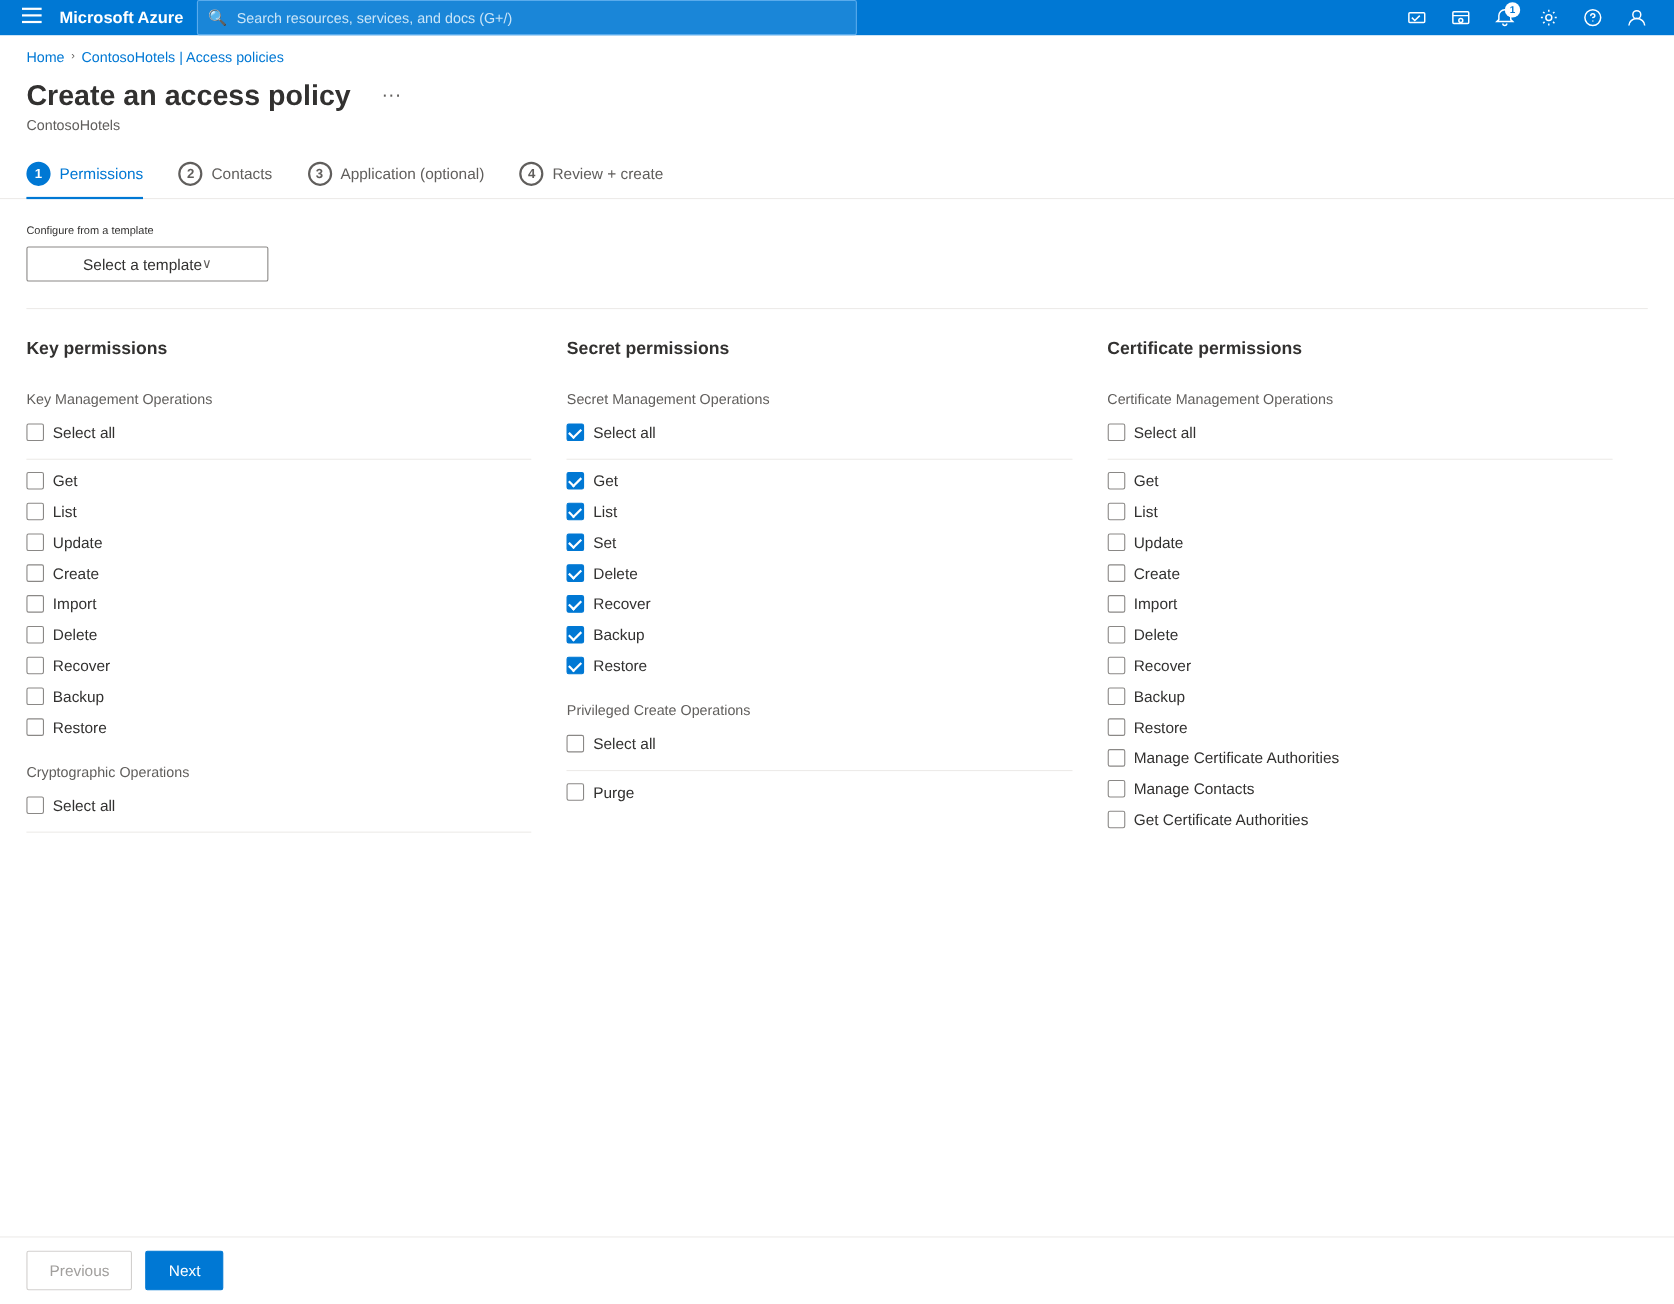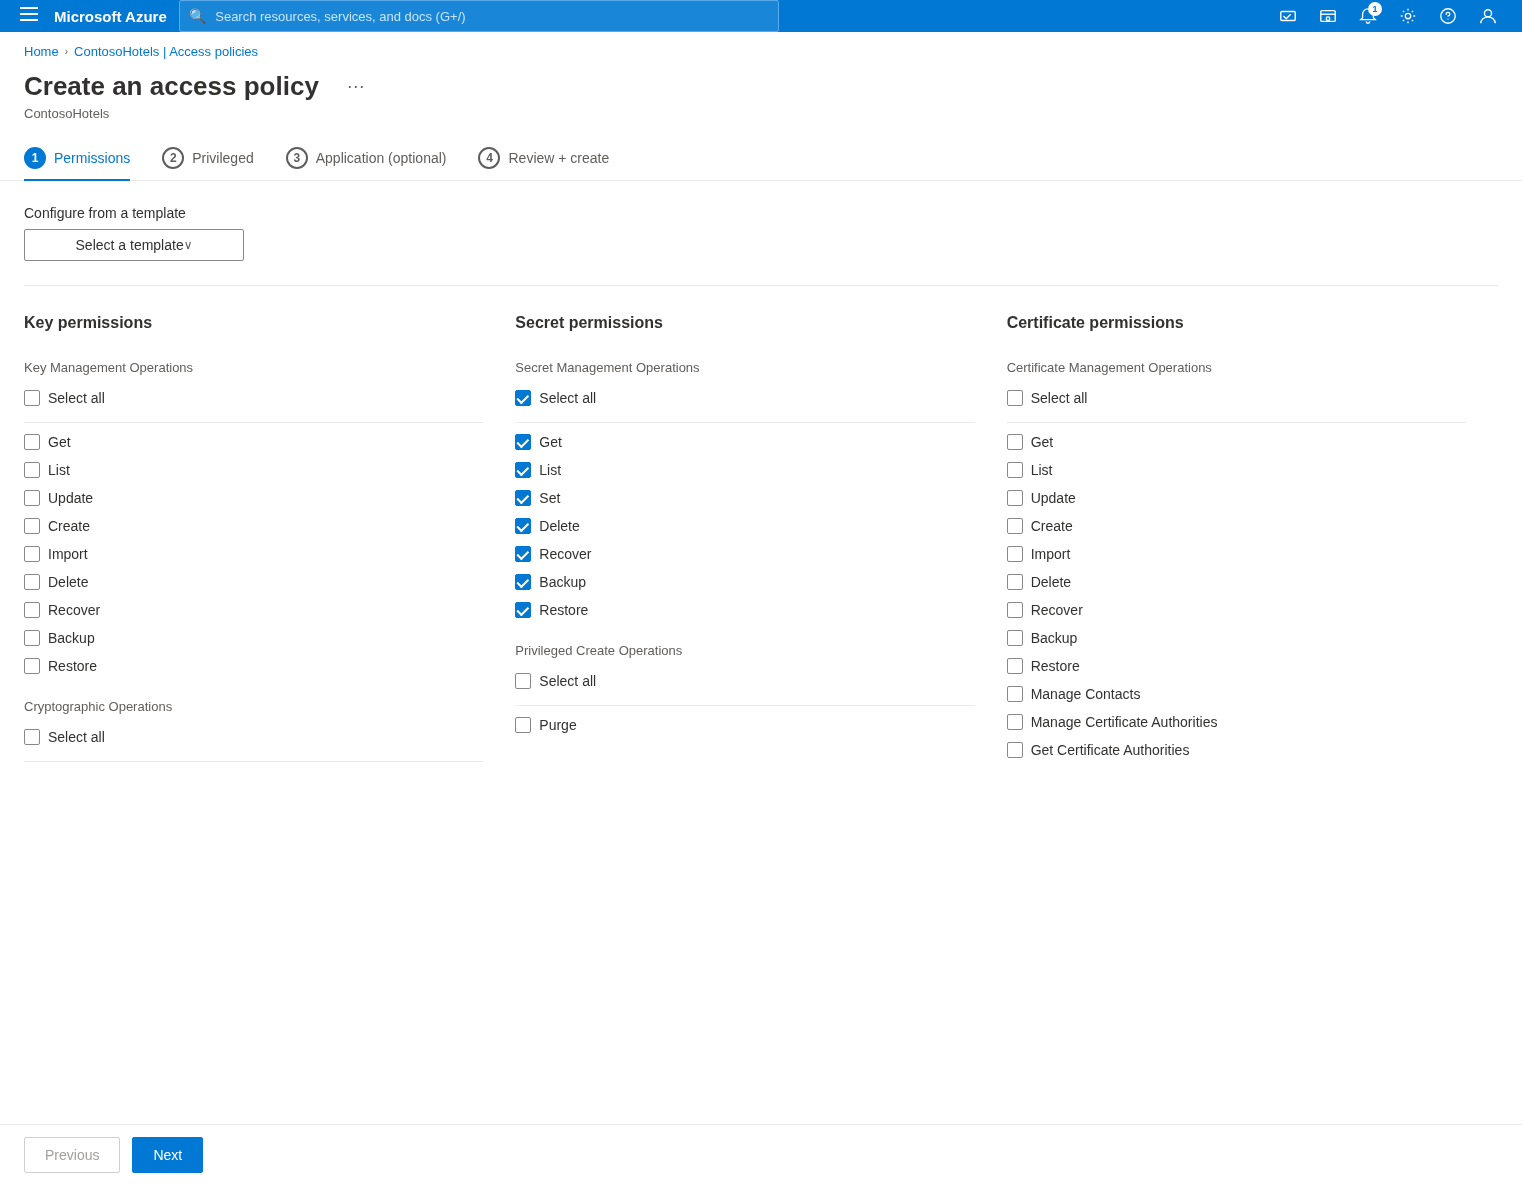--- a/index.html
+++ b/index.html
@@ -160,21 +160,21 @@
       color: #fff;
     }
 
     
     .main-content {
       padding: 24px 24px;
     }
 
     
     .template-label {
-      font-size: 14px;
+      font-size: 10px;
       color: #323130;
       margin-bottom: 8px;
     }
     .template-dropdown {
       width: 220px;
       height: 32px;
       border: 1px solid #8a8886;
       border-radius: 2px;
       background: #fff;
       display: flex;
@@ -370,21 +370,21 @@
 </div>
 <div class="page-subtitle">ContosoHotels</div>
 
 <div class="tabs">
   <div class="tab active">
     <div class="tab-circle">1</div>
     <span>Permissions</span>
   </div>
   <div class="tab">
     <div class="tab-circle">2</div>
-    <span>Privileged</span>
+    <span>Contacts</span>
   </div>
   <div class="tab">
     <div class="tab-circle">3</div>
     <span>Application (optional)</span>
   </div>
   <div class="tab">
     <div class="tab-circle">4</div>
     <span>Review + create</span>
   </div>
 </div>
@@ -546,25 +546,25 @@
         <div class="checkbox-item">
           <div class="cb"></div>
           <span>Backup</span>
         </div>
         <div class="checkbox-item">
           <div class="cb"></div>
           <span>Restore</span>
         </div>
         <div class="checkbox-item">
           <div class="cb"></div>
+          <span>Manage Certificate Authorities</span>
+        </div>
+        <div class="checkbox-item">
+          <div class="cb"></div>
           <span>Manage Contacts</span>
-        </div>
-        <div class="checkbox-item">
-          <div class="cb"></div>
-          <span>Manage Certificate Authorities</span>
         </div>
         <div class="checkbox-item">
           <div class="cb"></div>
           <span>Get Certificate Authorities</span>
         </div>
       </div>
     </div>
 
   </div>
 </div>

